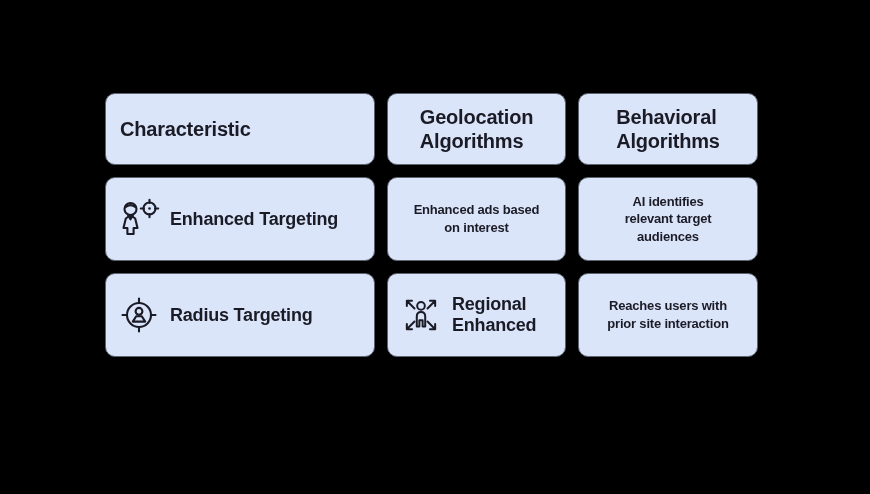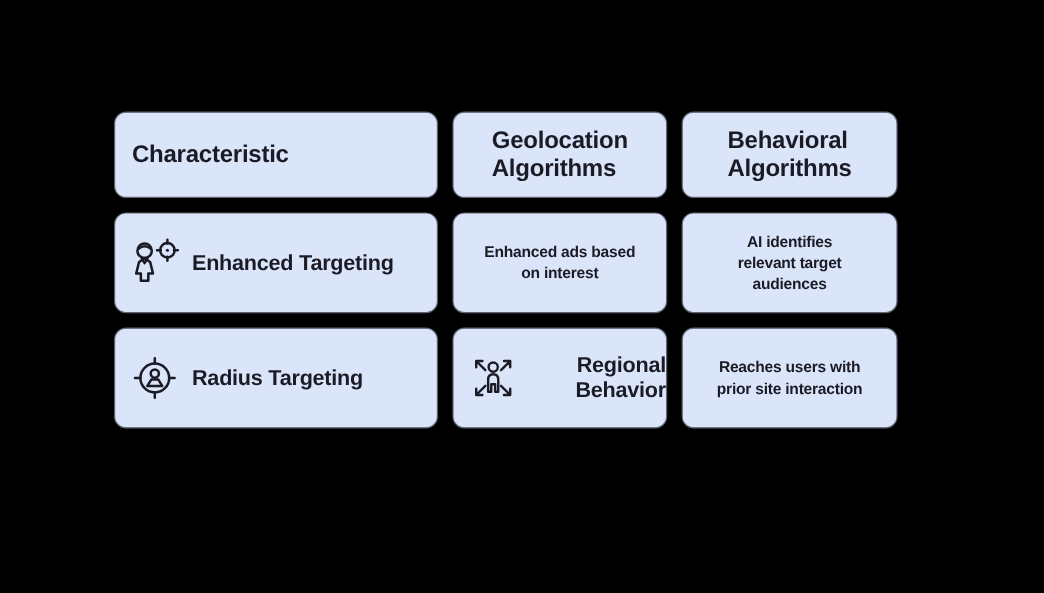--- a/index.html
+++ b/index.html
@@ -11,21 +11,21 @@
   *{margin:0;padding:0;box-sizing:border-box;}
   html,body{background:var(--page-bg);}
   body{font-family:"Liberation Sans","DejaVu Sans",sans-serif;}
   .stage{
     position:relative;
     width:870px;height:494px;
     background:var(--page-bg);
     overflow:hidden;
   }
   .grid{
-    position:absolute;left:95px;top:93px;
+    position:absolute;left:105px;top:93px;
     display:grid;
     grid-template-columns:270px 179px 180px;
     grid-template-rows:72px 84px 84px 84px;
     gap:12px;
   }
   .cell{
     background:var(--cell-bg);
     border:1px solid var(--cell-border);
     border-radius:10px;
     color:var(--ink);
@@ -35,21 +35,21 @@
     font-weight:bold;font-size:20px;line-height:1.2;
     text-align:left;letter-spacing:-0.2px;
     white-space:pre-line;
   }
   .hdr-first{
     justify-content:flex-start;
     padding-left:14px;text-align:left;
   }
   .label-cell{
     justify-content:flex-start;
-    padding-left:11px;gap:9px;text-align:right;
+    padding-left:11px;gap:9px;
   }
   .label-cell .txt{
     font-weight:bold;font-size:18px;letter-spacing:-0.2px;
   }
   .icon-box{
     width:44px;height:46px;flex:0 0 auto;
     display:flex;align-items:center;justify-content:center;
   }
   .icon-box svg{display:block;}
   .desc{
@@ -114,19 +114,19 @@
           <g class="ic">
             <circle cx="23" cy="13.5" r="4"></circle>
             <path d="M18.6 35 V24.5 Q18.6 19.8 23 19.8 Q27.4 19.8 27.4 24.5 V35 H24.7 V28.5 H21.3 V35 Z"></path>
             <path d="M16.2 16.2 L8.4 8.4 M8.2 13.6 V8.2 H13.6"></path>
             <path d="M29.8 16.2 L37.6 8.4 M32.4 8.2 H37.8 V13.6"></path>
             <path d="M16.2 29.8 L8.4 37.6 M8.2 32.4 V37.8 H13.6"></path>
             <path d="M29.8 29.8 L37.6 37.6 M37.8 32.4 V37.8 H32.4"></path>
           </g>
         </svg>
       </span>
-      <span class="txt">Regional Behavior</span>
+      <span class="txt">Regional Enhanced</span>
     </div>
     <div class="cell desc">Reaches users with
 prior site interaction</div>
 
   </div>
 </div>
 
 </body></html>

